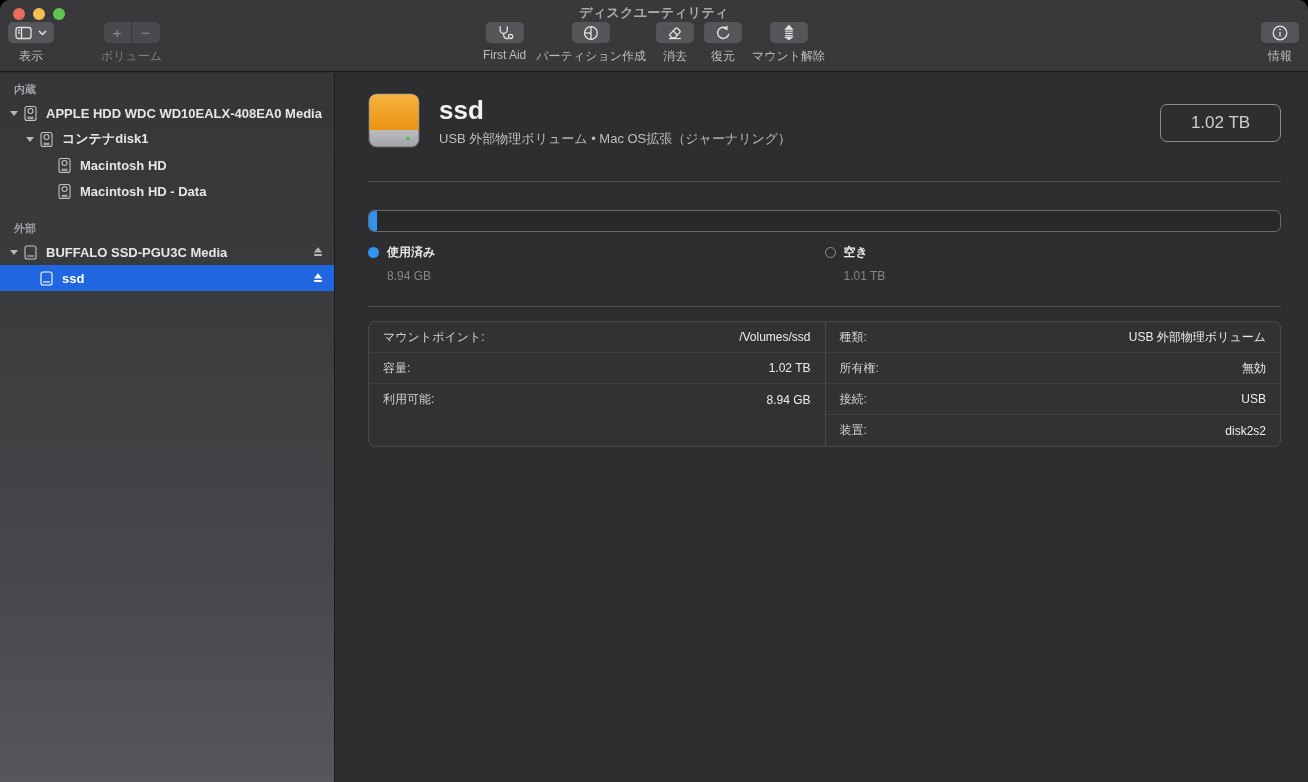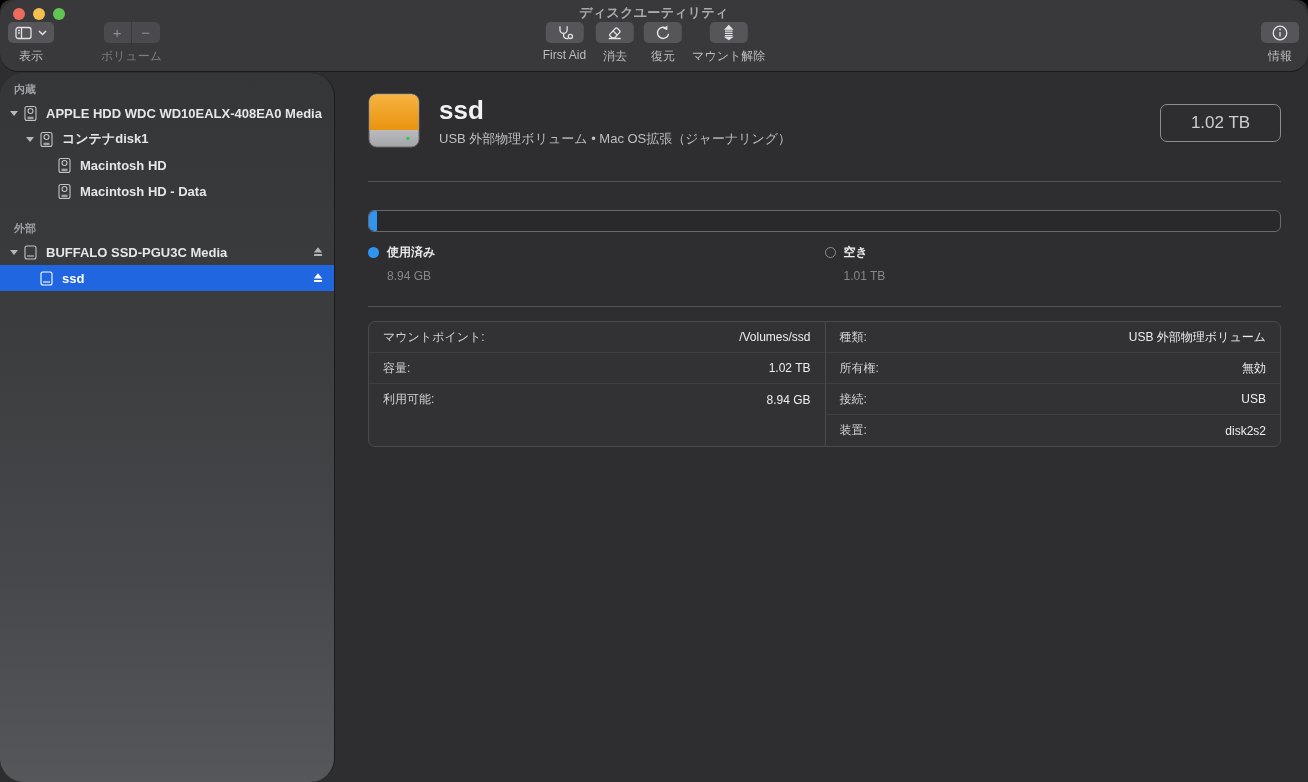--- a/index.html
+++ b/index.html
@@ -1,41 +1,41 @@
 <!DOCTYPE html>
 <html><head>
 <meta charset="utf-8">
 <style>
   * { box-sizing: border-box; }
   html,body { margin:0; padding:0; background:#000; }
   body { font-family:"Liberation Sans","DejaVu Sans",sans-serif; -webkit-font-smoothing:antialiased; }
   .window { position:relative; width:1308px; height:782px; background:#2e2e30; border-radius:10px 10px 0 0; overflow:hidden; }
 
   
-  .toolbar { position:absolute; top:0; left:0; right:0; height:72px; background:#39393b; border-bottom:1px solid #1a1a1b; z-index:5;border-radius:18px; }
+  .toolbar { position:absolute; top:0; left:0; right:0; height:72px; background:#39393b; border-bottom:1px solid #1a1a1b; z-index:5; }
   .win-title { position:absolute; top:4px; left:0; right:0; text-align:center; font-size:13px; font-weight:600; color:#a9a9ae; letter-spacing:.3px; }
   .traffic { position:absolute; top:8px; left:13px; display:flex; gap:8px; }
   .light { width:12px; height:12px; border-radius:50%; cursor:default; }
 
   .tgroup { position:absolute; top:22px; display:flex; flex-direction:column; align-items:center; }
   .tbtn { height:21px; min-width:38px; background:#56565a; border-radius:5px; display:flex; align-items:center; justify-content:center; color:#e3e3e5; cursor:default; }
   .tbtn svg { display:block; }
   .tlabel { margin-top:5px; font-size:12px; color:#bcbcc1; white-space:nowrap; }
   .tlabel.dim { color:#7e7e83; }
   .seg { display:flex; background:#4a4a4e; border-radius:5px; overflow:hidden; height:21px; }
   .seg span { width:28px; display:flex; align-items:center; justify-content:center; font-size:15px; color:#8c8c90; }
   .seg span:first-child { border-right:1px solid #39393b; }
   .view-btn { width:46px; gap:6px; }
   .cluster { position:absolute; top:22px; left:50%; transform:translateX(-50%); display:flex; gap:10px; align-items:flex-start; }
   .titem { display:flex; flex-direction:column; align-items:center; }
 
   
   .sidebar { position:absolute; top:73px; left:0; bottom:0; width:335px;
     background:linear-gradient(180deg,#353638 0%,#3b3c3e 35%,#46474a 70%,#56575b 100%);
-    border-right:1px solid #1c1c1e;border-radius:24px; }
+    border-right:1px solid #1c1c1e; }
   .sec-hdr { padding:9px 0 3px 14px; font-size:11px; font-weight:700; color:#9fa0a5; }
   .sec-hdr.second { margin-top:8px; }
   .srow { position:relative; height:26px; display:flex; align-items:center; font-size:13px; color:#e6e6e9; cursor:default; }
   .srow.lvl0 { padding-left:8px; }
   .srow.lvl1 { padding-left:24px; }
   .srow.lvl2 { padding-left:56px;align-items:center; }
   .disc { width:12px; display:flex; justify-content:center; margin-right:2px; }
   .disc i { display:block; width:0; height:0; border-left:4.5px solid transparent; border-right:4.5px solid transparent; border-top:5.5px solid #b7b7bc; }
   .dicon { width:17px; height:17px; margin-right:7px; flex:0 0 auto; color:#c3c3c8; }
   .slabel { font-weight:600; white-space:nowrap; }
@@ -119,20 +119,32 @@
               <path d="M7.8 9.6 v1.6 a3.6 3.6 0 0 0 3.6 3.4 h1.2"></path>
               <circle cx="14.6" cy="12.4" r="2.1"></circle>
             </svg>
           </span>
         </div>
         <div class="tlabel">First Aid</div>
       </div>
       <div class="titem">
         <div class="tbtn">
           <span>
+            <svg width="18" height="18" viewBox="0 0 18 18" fill="none" stroke="currentColor" stroke-width="1.3">
+              <circle cx="9" cy="9" r="6.4"></circle>
+              <line x1="9" y1="2.6" x2="9" y2="15.4"></line>
+              <line x1="2.6" y1="9" x2="9" y2="9"></line>
+            </svg>
+          </span>
+        </div>
+        <div class="tlabel">パーティション作成</div>
+      </div>
+      <div class="titem">
+        <div class="tbtn">
+          <span>
             <svg width="18" height="17" viewBox="0 0 18 17" fill="none" stroke="currentColor" stroke-width="1.3">
               <path d="M3 14.5 h12"></path>
               <path d="M6.2 13.8 L4.2 11.8 a1.2 1.2 0 0 1 0 -1.7 L9.8 4.3 a1.2 1.2 0 0 1 1.7 0 l2.4 2.4 a1.2 1.2 0 0 1 0 1.7 L9 13.8 Z"></path>
               <line x1="7.3" y1="6.9" x2="11.4" y2="11"></line>
             </svg>
           </span>
         </div>
         <div class="tlabel">消去</div>
       </div>
       <div class="titem">

